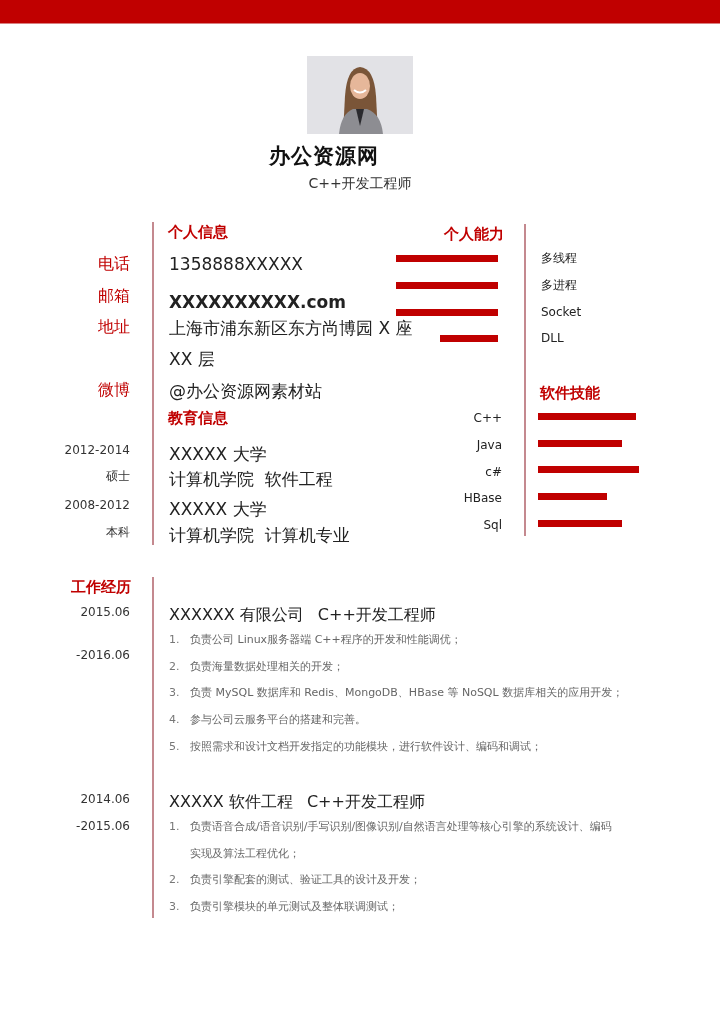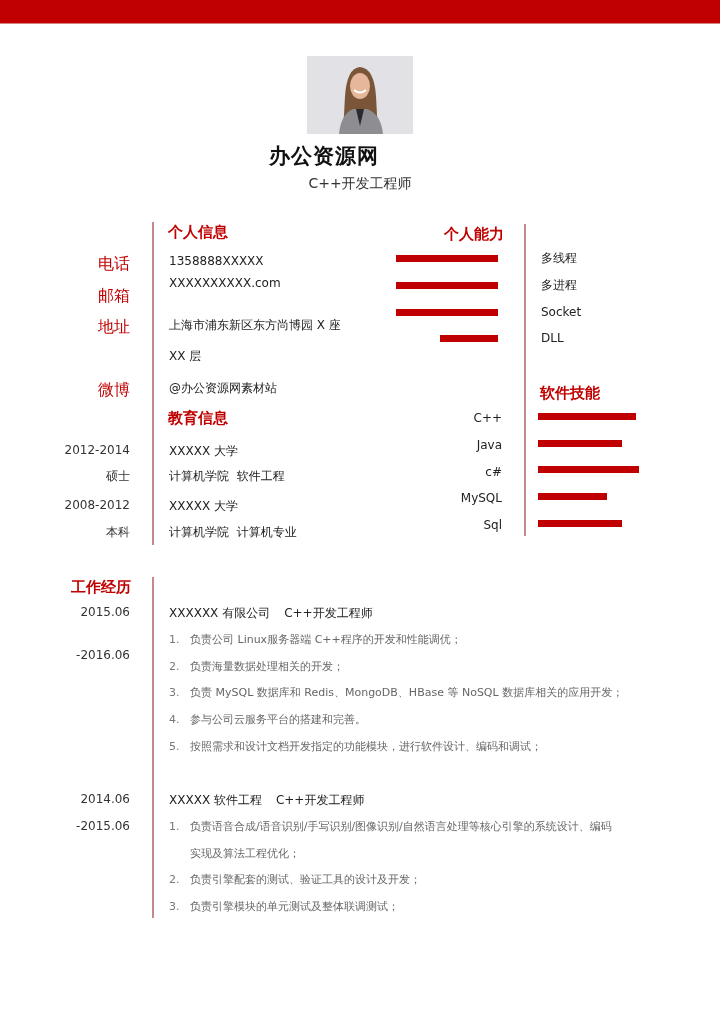--- a/index.html
+++ b/index.html
@@ -9,25 +9,25 @@
   }
   .abs { position:absolute; }
   .topbar { left:0; top:0; width:720px; height:23px; background:#c00000; border-bottom:1px solid #d98080; }
   .photo { left:307px; top:56px; width:106px; height:78px; background:#e2e2e6; overflow:hidden; }
   .name { left:0; width:648px; top:142px; text-align:center; font-size:21px; font-weight:bold; color:#111; letter-spacing:1px; }
   .subtitle { left:0; width:720px; top:175px; text-align:center; font-size:14px; color:#333; }
   .vline { width:2px; background:#c4898f; }
   .sec-title { font-size:15px; font-weight:bold; color:#c00000; }
   .label-red { font-size:16px; color:#c00000; text-align:right; width:70px; }
   .label-dark { font-size:12px; color:#333; text-align:right; width:80px; }
-  .val { font-size:12px; color:#222; white-space:nowrap; }
+  .val { font-size:17px; color:#222; white-space:nowrap; }
   .bar { height:7px; background:#c00000; }
   .skill-name { font-size:12px; color:#222; white-space:nowrap; }
   .sw-name { font-size:12px; color:#222; text-align:right; width:80px; }
-  .job-head { font-size:12px; color:#222; white-space:nowrap; }
+  .job-head { font-size:16px; color:#222; white-space:nowrap; }
   .duty { font-size:11px; color:#666; white-space:nowrap; }
   .duty .num { display:inline-block; width:21px; color:#777; }
   .date { font-size:12px; color:#333; text-align:right; width:80px; }
 </style>
 </head>
 <body>
 
 <div class="abs topbar"></div>
 
 <div class="abs photo">
@@ -47,21 +47,21 @@
 <div class="abs vline" style="left:152px; top:222px; height:323px;"></div>
 
 <div class="abs vline" style="left:524px; top:224px; height:312px;"></div>
 
 <div class="abs sec-title" style="left:168px; top:223px;">个人信息</div>
 
 <div class="abs label-red" style="left:60px; top:254px;">电话</div>
 <div class="abs val" style="left:169px; top:254px;">1358888XXXXX</div>
 
 <div class="abs label-red" style="left:60px; top:286px;">邮箱</div>
-<div class="abs val" style="left:169px; top:276px;">XXXXXXXXXX.com</div>
+<div class="abs val" style="left:169px; top:292px;font-weight:bold;">XXXXXXXXXX.com</div>
 
 <div class="abs label-red" style="left:60px; top:317px;">地址</div>
 <div class="abs val" style="left:169px; top:317px;">上海市浦东新区东方尚博园 X 座</div>
 <div class="abs val" style="left:169px; top:348px;">XX 层</div>
 
 <div class="abs label-red" style="left:60px; top:380px;">微博</div>
 <div class="abs val" style="left:169px; top:380px;">@办公资源网素材站</div>
 
 <div class="abs sec-title" style="left:168px; top:409px;">教育信息</div>
 
@@ -93,21 +93,21 @@
 
 <div class="abs sw-name" style="left:422px; top:411px;">C++</div>
 <div class="abs bar" style="left:538px; top:413px; width:98px;"></div>
 
 <div class="abs sw-name" style="left:422px; top:438px;">Java</div>
 <div class="abs bar" style="left:538px; top:440px; width:84px;"></div>
 
 <div class="abs sw-name" style="left:422px; top:465px;">c#</div>
 <div class="abs bar" style="left:538px; top:466px; width:101px;"></div>
 
-<div class="abs sw-name" style="left:422px; top:491px;">MySQL</div>
+<div class="abs sw-name" style="left:422px; top:491px;">HBase</div>
 <div class="abs bar" style="left:538px; top:493px; width:69px;"></div>
 
 <div class="abs sw-name" style="left:422px; top:518px;">Sql</div>
 <div class="abs bar" style="left:538px; top:520px; width:84px;"></div>
 
 <div class="abs sec-title" style="left:71px; top:578px;">工作经历</div>
 <div class="abs vline" style="left:152px; top:577px; height:341px;"></div>
 
 <div class="abs date" style="left:50px; top:605px;">2015.06</div>
 <div class="abs date" style="left:50px; top:632px;margin-top:16px;">-2016.06</div>

